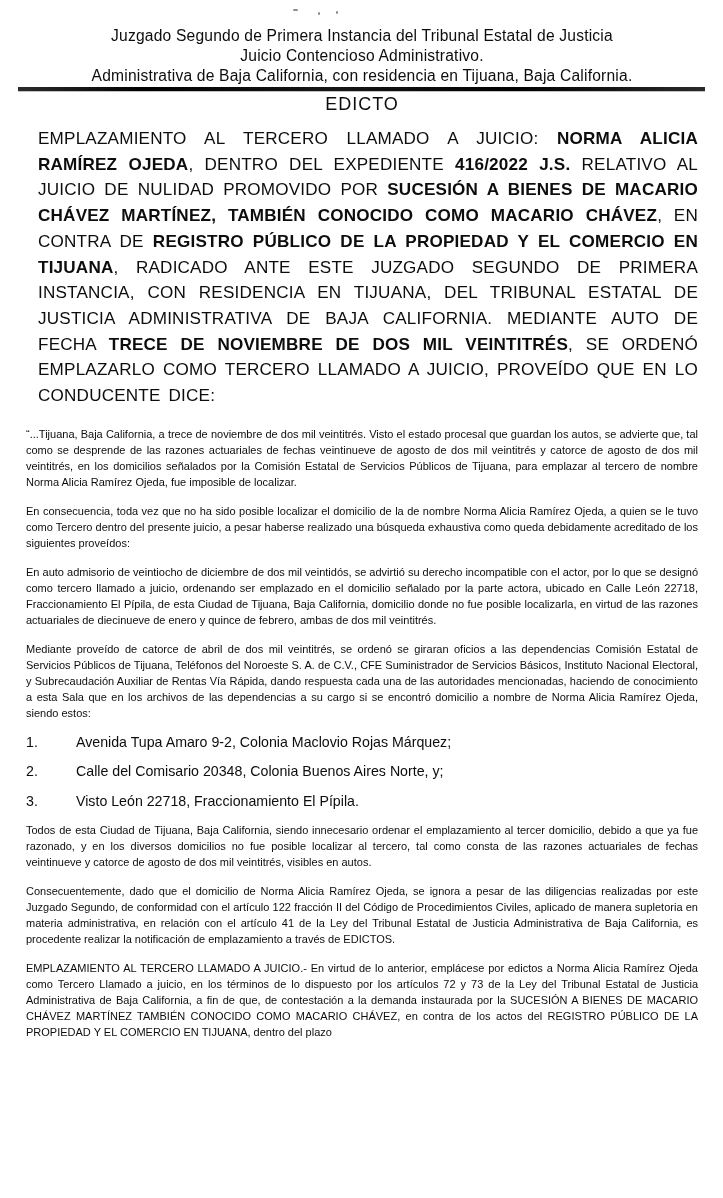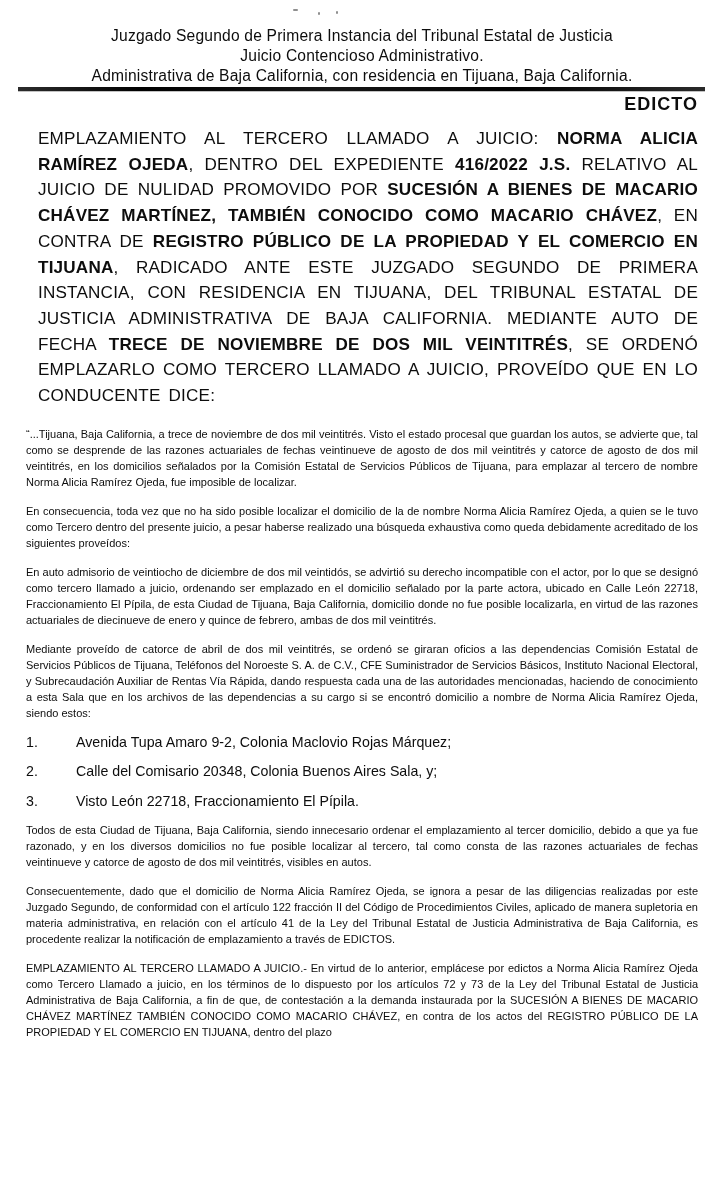--- a/index.html
+++ b/index.html
@@ -43,22 +43,22 @@
     line-height: 20px;
     margin-top: 1px;
   }
   .rule {
     height: 4px;
     margin: 1px -7px 3px -8px;
     background: linear-gradient(90deg, #2c2c2c 0%, #000 18%, #161616 45%, #000 72%, #2a2a2a 100%);
     box-shadow: 0 1px 0 rgba(120,120,120,.45);
   }
   .doc-title {
-    text-align: right;
-    font-weight: bold;
+    text-align: center;
+    font-weight: normal;
     font-size: 18px;
     line-height: 21px;
     letter-spacing: 1px;
     margin: 1px 0 6px 0;
   }
   .para {
     text-align: justify;
     margin: 0 0 13px 0;
     font-size: 11px;
     line-height: 16px;
@@ -105,21 +105,21 @@
       <p class="para"><span>“...Tijuana, Baja California, a trece de noviembre de dos mil veintitrés. Visto el estado procesal que guardan los autos, se advierte que, tal como se desprende de las razones actuariales de fechas veintinueve de agosto de dos mil veintitrés y catorce de agosto de dos mil veintitrés, en los domicilios señalados por la Comisión Estatal de Servicios Públicos de Tijuana, para emplazar al tercero de nombre Norma Alicia Ramírez Ojeda, fue imposible de localizar.</span></p>
       <p class="para"><span>En consecuencia, toda vez que no ha sido posible localizar el domicilio de la de nombre Norma Alicia Ramírez Ojeda, a quien se le tuvo como Tercero dentro del presente juicio, a pesar haberse realizado una búsqueda exhaustiva como queda debidamente acreditado de los siguientes proveídos:</span></p>
       <p class="para"><span>En auto admisorio de veintiocho de diciembre de dos mil veintidós, se advirtió su derecho incompatible con el actor, por lo que se designó como tercero llamado a juicio, ordenando ser emplazado en el domicilio señalado por la parte actora, ubicado en Calle León 22718, Fraccionamiento El Pípila, de esta Ciudad de Tijuana, Baja California, domicilio donde no fue posible localizarla, en virtud de las razones actuariales de diecinueve de enero y quince de febrero, ambas de dos mil veintitrés.</span></p>
       <p class="para"><span>Mediante proveído de catorce de abril de dos mil veintitrés, se ordenó se giraran oficios a las dependencias Comisión Estatal de Servicios Públicos de Tijuana, Teléfonos del Noroeste S. A. de C.V., CFE Suministrador de Servicios Básicos, Instituto Nacional Electoral, y Subrecaudación Auxiliar de Rentas Vía Rápida, dando respuesta cada una de las autoridades mencionadas, haciendo de conocimiento a esta Sala que en los archivos de las dependencias a su cargo si se encontró domicilio a nombre de Norma Alicia Ramírez Ojeda, siendo estos:</span></p>
       <div class="list-item">
         <span class="list-number">1.</span>
         <span class="list-text"><span>Avenida Tupa Amaro 9-2, Colonia Maclovio Rojas Márquez;</span></span>
       </div>
       <div class="list-item">
         <span class="list-number">2.</span>
-        <span class="list-text"><span>Calle del Comisario 20348, Colonia Buenos Aires Sala, y;</span></span>
+        <span class="list-text"><span>Calle del Comisario 20348, Colonia Buenos Aires Norte, y;</span></span>
       </div>
       <div class="list-item">
         <span class="list-number">3.</span>
         <span class="list-text"><span>Visto León 22718, Fraccionamiento El Pípila.</span></span>
       </div>
       <p class="para"><span>Todos de esta Ciudad de Tijuana, Baja California, siendo innecesario ordenar el emplazamiento al tercer domicilio, debido a que ya fue razonado, y en los diversos domicilios no fue posible localizar al tercero, tal como consta de las razones actuariales de fechas veintinueve y catorce de agosto de dos mil veintitrés, visibles en autos.</span></p>
       <p class="para"><span>Consecuentemente, dado que el domicilio de Norma Alicia Ramírez Ojeda, se ignora a pesar de las diligencias realizadas por este Juzgado Segundo, de conformidad con el artículo 122 fracción II del Código de Procedimientos Civiles, aplicado de manera supletoria en materia administrativa, en relación con el artículo 41 de la Ley del Tribunal Estatal de Justicia Administrativa de Baja California, es procedente realizar la notificación de emplazamiento a través de EDICTOS.</span></p>
       <p class="para"><span>EMPLAZAMIENTO AL TERCERO LLAMADO A JUICIO.- En virtud de lo anterior, emplácese por edictos a Norma Alicia Ramírez Ojeda como Tercero Llamado a juicio, en los términos de lo dispuesto por los artículos 72 y 73 de la Ley del Tribunal Estatal de Justicia Administrativa de Baja California, a fin de que, de contestación a la demanda instaurada por la SUCESIÓN A BIENES DE MACARIO CHÁVEZ MARTÍNEZ TAMBIÉN CONOCIDO COMO MACARIO CHÁVEZ, en contra de los actos del REGISTRO PÚBLICO DE LA PROPIEDAD Y EL COMERCIO EN TIJUANA, dentro del plazo</span></p>
     </div>
 

